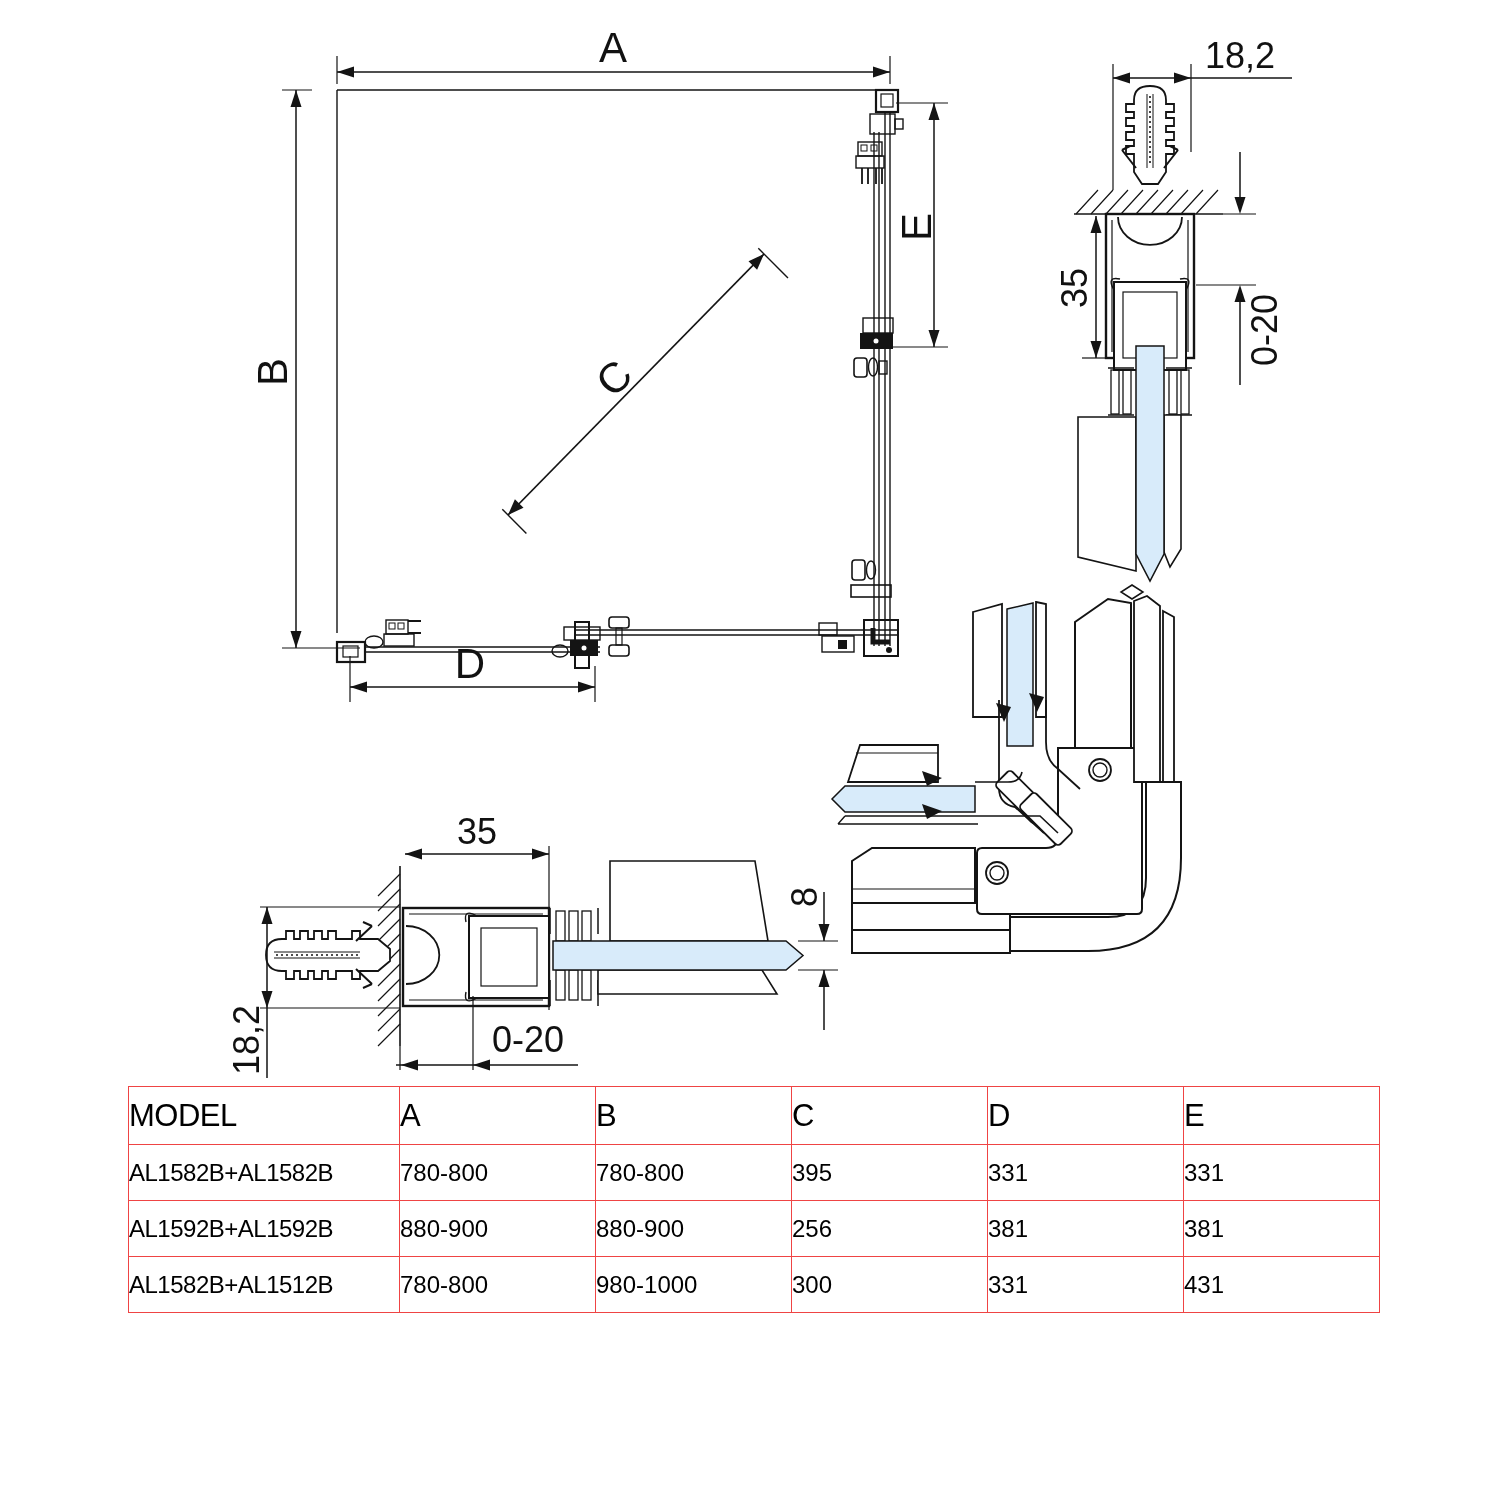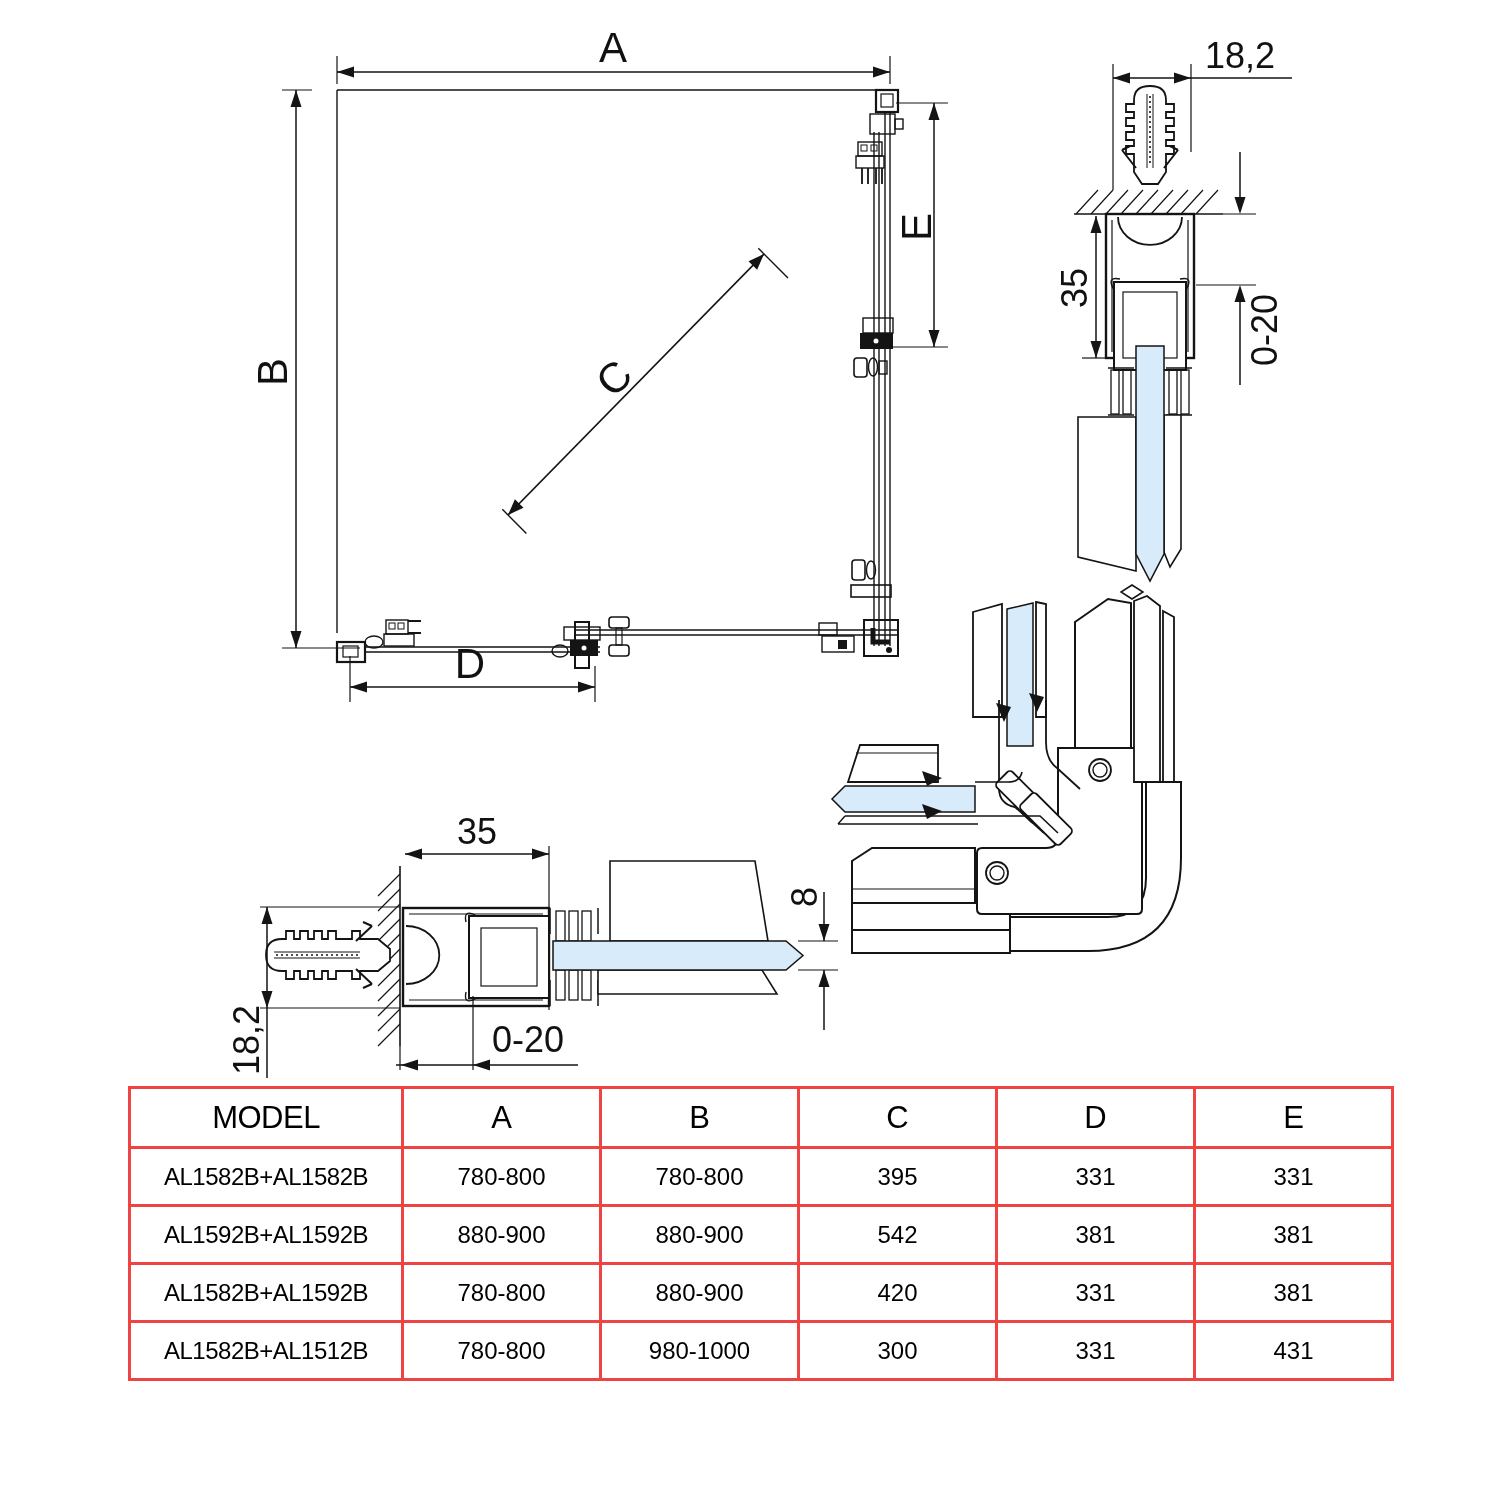--- a/index.html
+++ b/index.html
@@ -4,21 +4,21 @@
 <style>
   html,body{margin:0;padding:0;background:#fff;}
   #stage{position:relative;width:1500px;height:1500px;background:#fff;overflow:hidden;
          font-family:"Liberation Sans",sans-serif;color:#111;}
   #drawing{position:absolute;left:0;top:0;}
   svg text{font-family:"Liberation Sans",sans-serif;fill:#111;}
   .dimlbl{font-size:36px;}
   .planlbl{font-size:42px;}
   
   #spec-table{position:absolute;left:128px;top:1086px;border-collapse:collapse;table-layout:fixed;}
-  #spec-table td,#spec-table th{border:3px solid #ef4444;padding:0;text-align:center;vertical-align:middle;
+  #spec-table td,#spec-table th{border:1px solid #ef4444;padding:0;text-align:left;vertical-align:middle;
       font-weight:400;background:#fff;color:#000;}
   #spec-table th{height:57px;font-size:31px;}
   #spec-table td{height:55px;font-size:24px;}
   #spec-table .c-model{width:270px;letter-spacing:-0.5px;}
   #spec-table .c-dim{width:195px;}
 </style>
 </head>
 <body>
 
 <div id="stage">
@@ -325,30 +325,22 @@
           <td class="c-dim">780-800</td>
           <td class="c-dim">780-800</td>
           <td class="c-dim">395</td>
           <td class="c-dim">331</td>
           <td class="c-dim">331</td>
         </tr>
         <tr>
           <td class="c-model">AL1592B+AL1592B</td>
           <td class="c-dim">880-900</td>
           <td class="c-dim">880-900</td>
-          <td class="c-dim">542</td>
+          <td class="c-dim">256</td>
           <td class="c-dim">381</td>
-          <td class="c-dim">381</td>
-        </tr>
-        <tr>
-          <td class="c-model">AL1582B+AL1592B</td>
-          <td class="c-dim">780-800</td>
-          <td class="c-dim">880-900</td>
-          <td class="c-dim">420</td>
-          <td class="c-dim">331</td>
           <td class="c-dim">381</td>
         </tr>
         <tr>
           <td class="c-model">AL1582B+AL1512B</td>
           <td class="c-dim">780-800</td>
           <td class="c-dim">980-1000</td>
           <td class="c-dim">300</td>
           <td class="c-dim">331</td>
           <td class="c-dim">431</td>
         </tr>

